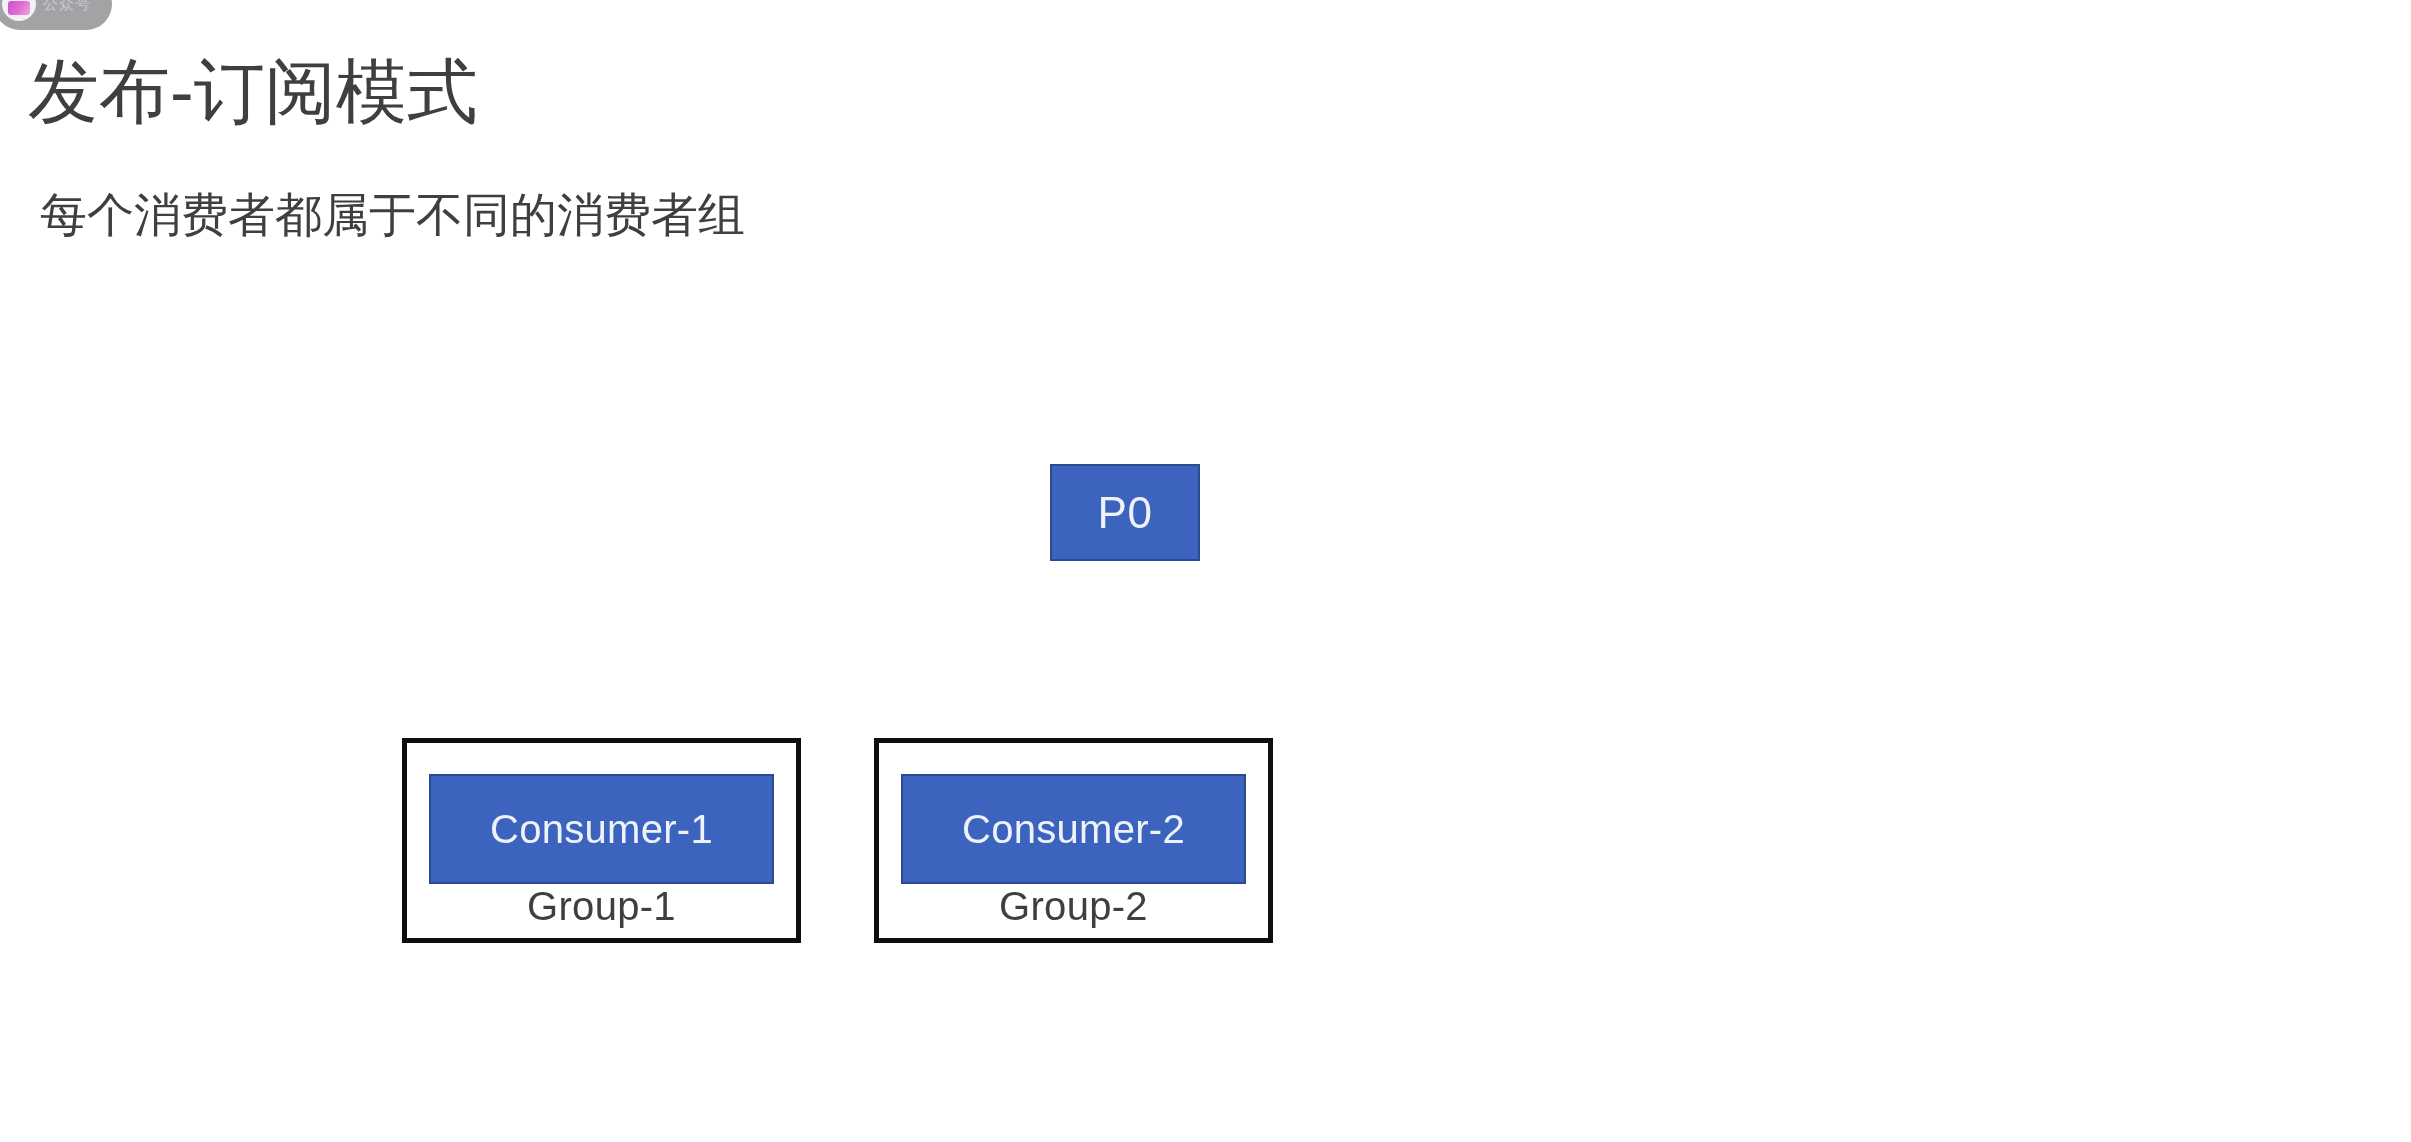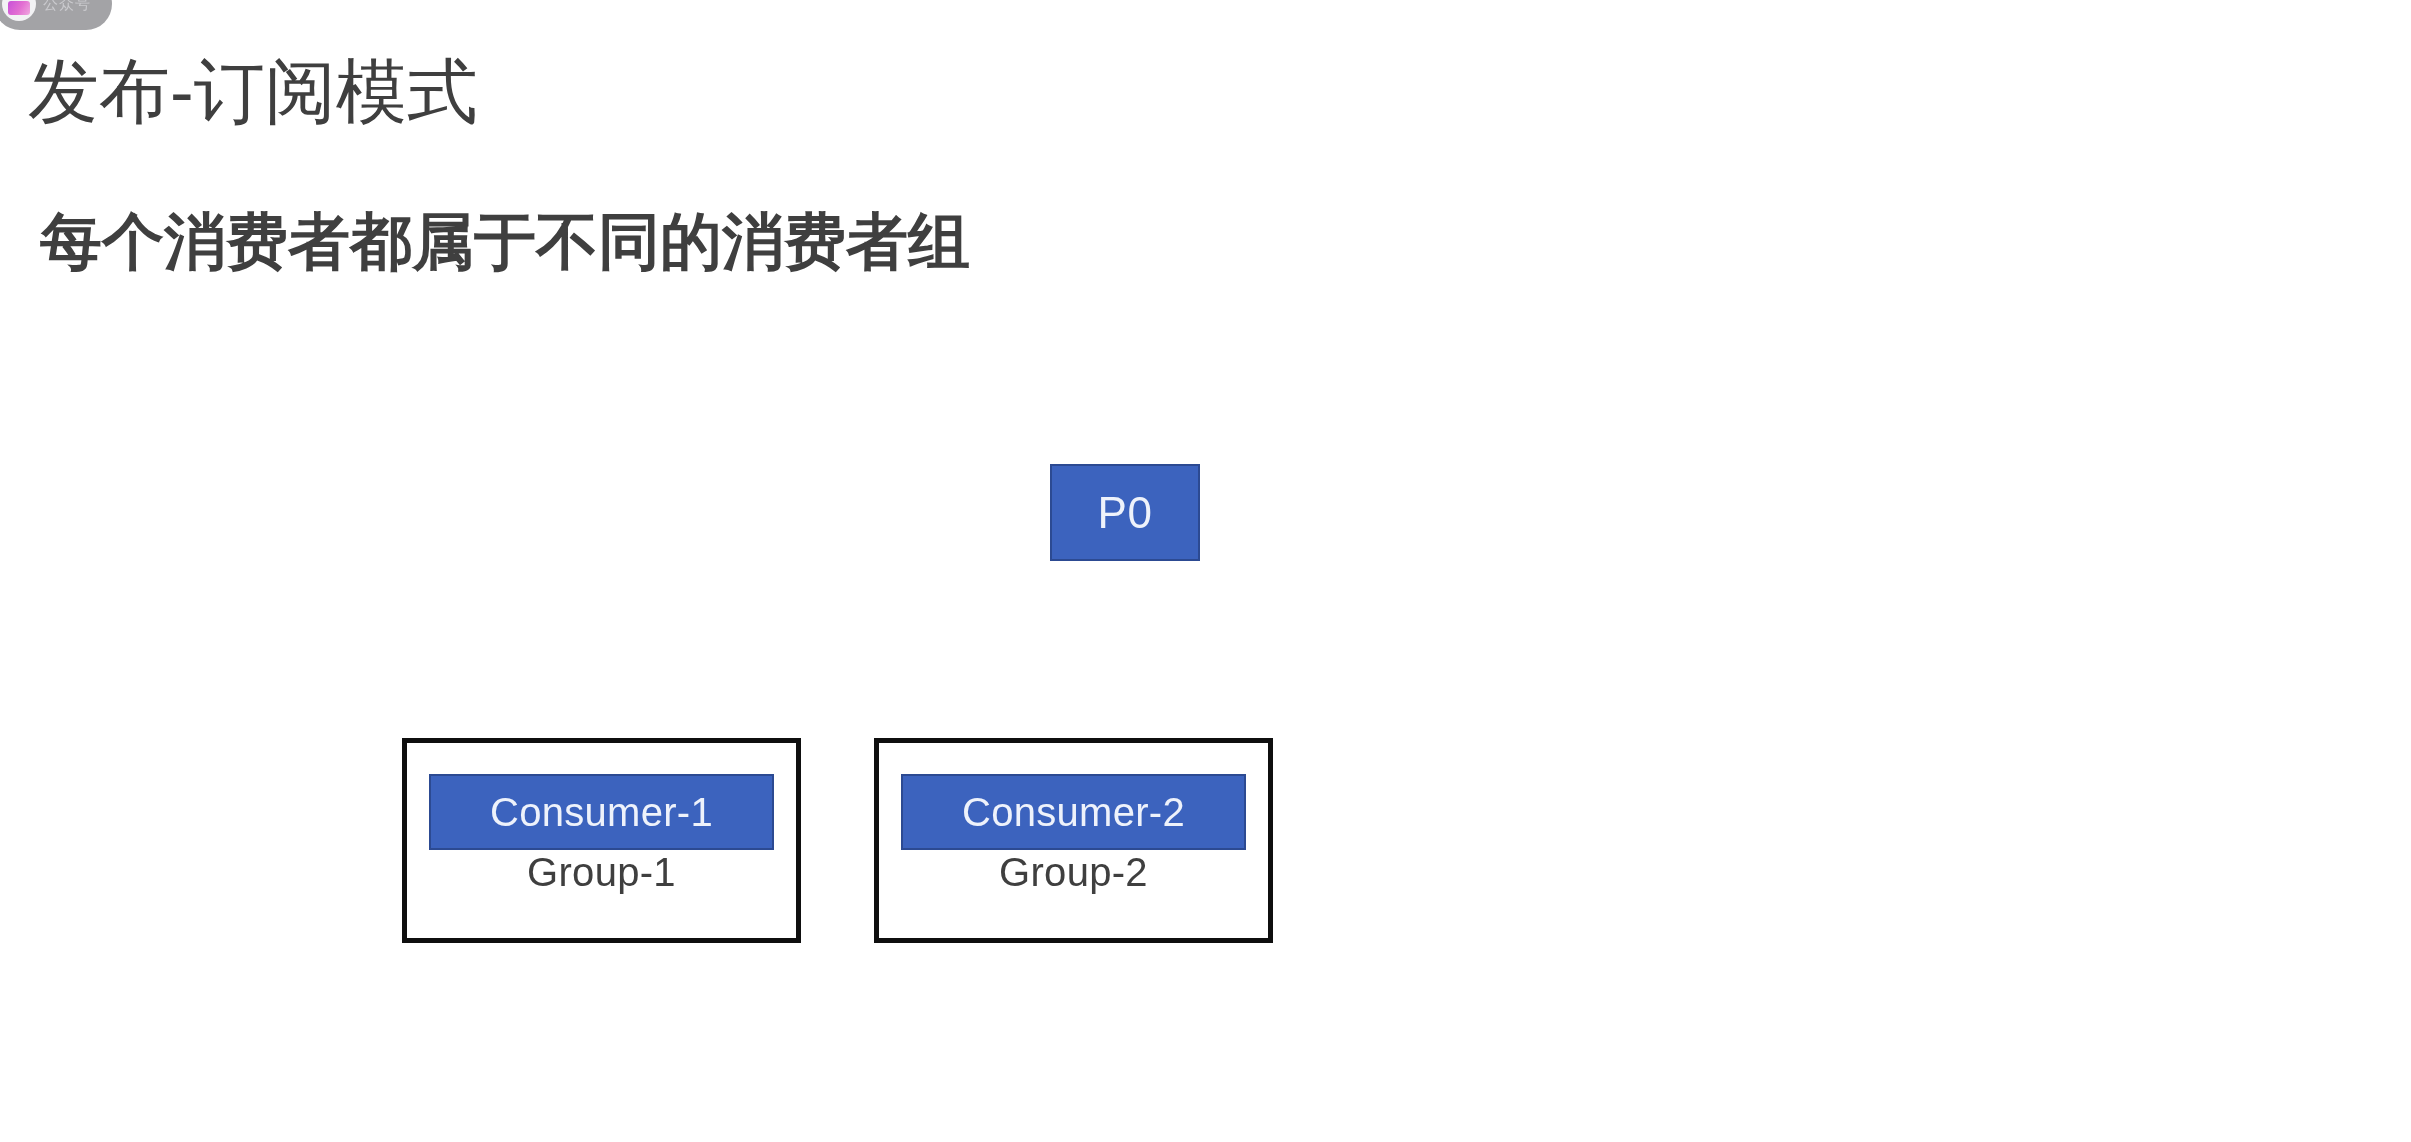--- a/index.html
+++ b/index.html
@@ -66,25 +66,25 @@
     top: 52px;
     font-size: 71px;
     line-height: 1.12;
     color: #3f3f3f;
     font-weight: 400;
     white-space: nowrap;
   }
   .slide-subtitle {
     position: absolute;
     left: 40px;
-    top: 207px;
-    font-size: 62px;
+    top: 189px;
+    font-size: 47px;
     line-height: 1.12;
     color: #3f3f3f;
-    font-weight: 700;
+    font-weight: 400;
     white-space: nowrap;
   }
 
   
   .partition-row {
     position: absolute;
     left: 1050px;
     top: 464px;
     display: flex;
     justify-content: space-between;
@@ -117,21 +117,21 @@
     height: 205px;
     border: 5px solid #0f0f0f;
     background: #ffffff;
     box-sizing: border-box;
     display: flex;
     flex-direction: column;
     align-items: center;
   }
   .consumer-box {
     width: 345px;
-    height: 76px;
+    height: 110px;
     margin-top: 31px;
     background: #3c63be;
     border: 2px solid #2c4a92;
     box-sizing: border-box;
     display: flex;
     align-items: center;
     justify-content: center;
     color: #eef2fb;
     font-size: 40px;
     font-weight: 400;

